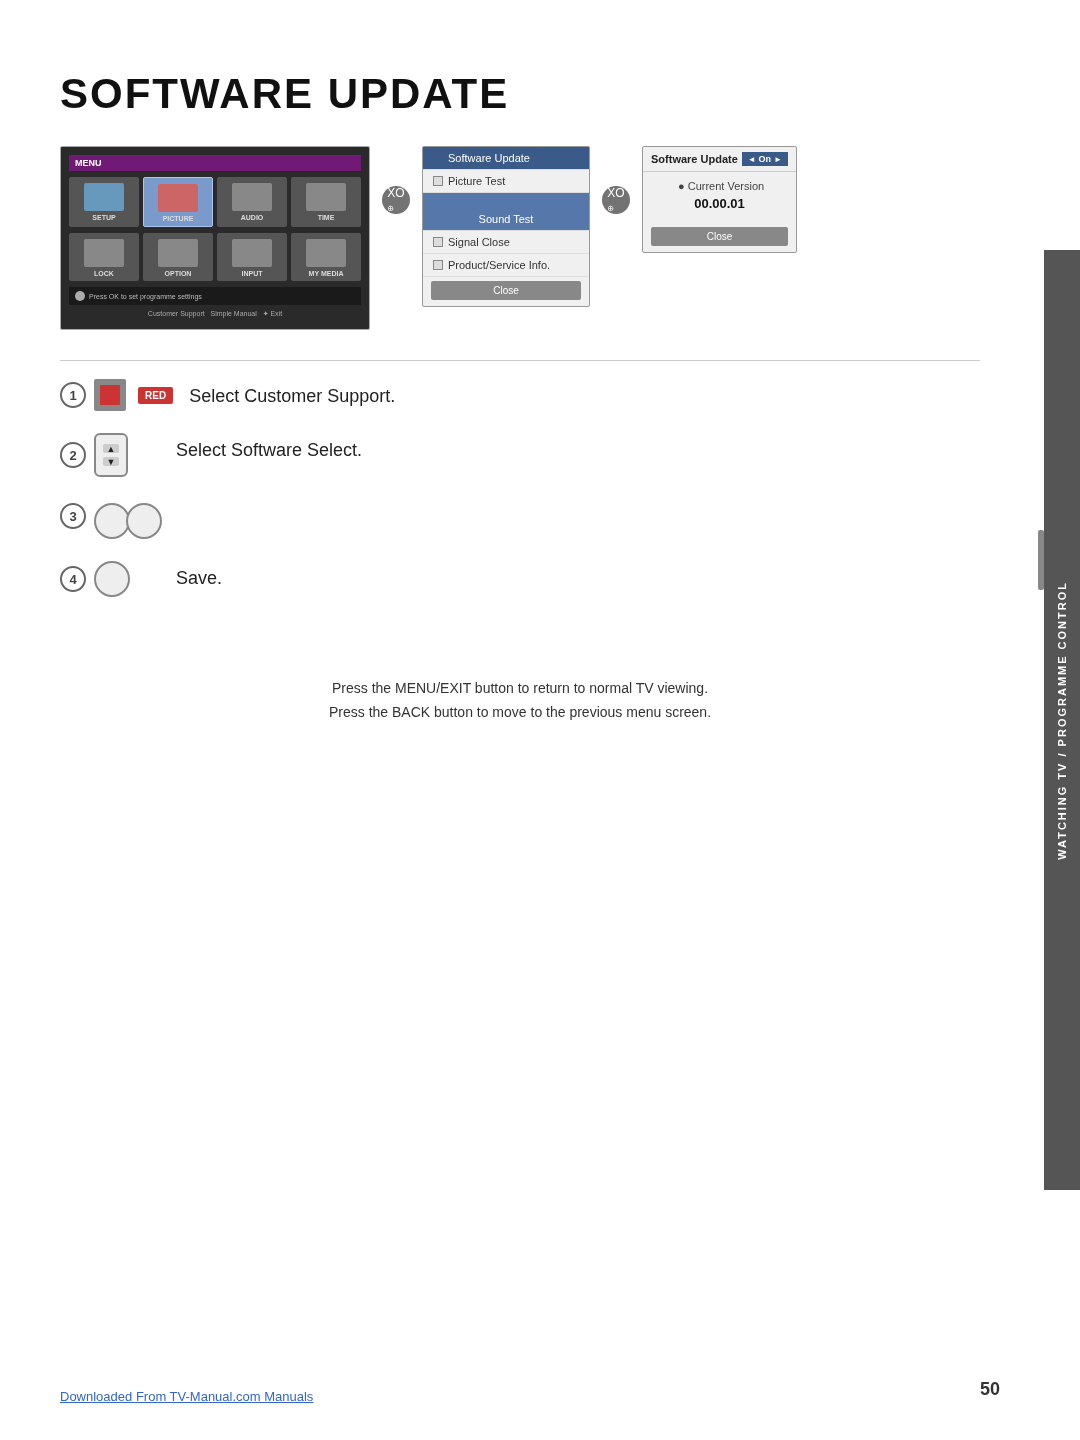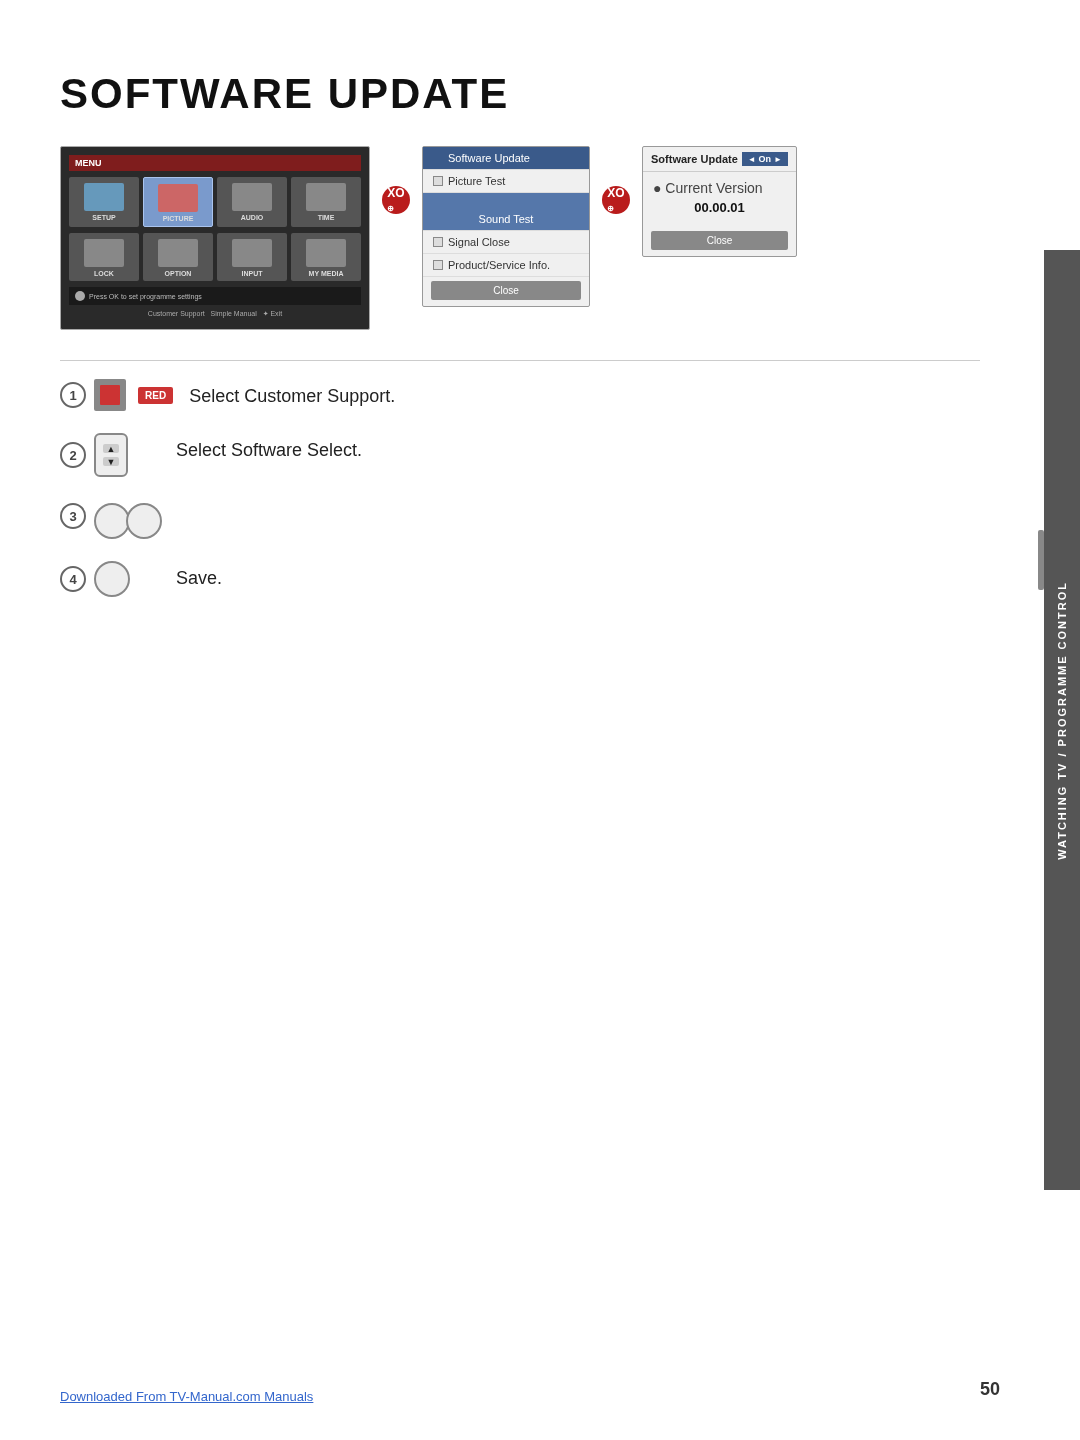--- a/index.html
+++ b/index.html
@@ -50,21 +50,21 @@
     .tv-menu-box {
       border: 1px solid #aaa;
       background: #2a2a2a;
       width: 310px;
       padding: 8px;
       border-radius: 2px;
       position: relative;
     }
 
     .tv-menu-top-bar {
-      background: #7f1d1d;
+      background: #701a75;
       color: #fff;
       font-size: 9px;
       padding: 3px 6px;
       margin-bottom: 6px;
       font-weight: bold;
     }
 
     .tv-menu-grid {
       display: grid;
       grid-template-columns: repeat(4, 1fr);
@@ -132,30 +132,30 @@
     }
 
     
     .arrow-connector {
       display: flex;
       align-items: center;
       padding-top: 40px;
     }
 
     .arrow-btn {
-      background: #b91c1c;
+      background: #737373;
       border-radius: 50%;
       width: 28px;
       height: 28px;
       display: flex;
       align-items: center;
       justify-content: center;
       color: white;
       font-size: 14px;
-      font-weight: bold;
+      font-weight: normal;
     }
 
     
     .menu-popup {
       border: 1px solid #999;
       background: #f0f0f0;
       width: 168px;
       padding: 0;
       border-radius: 2px;
     }
@@ -509,21 +509,21 @@
     <div class="settings-popup">
       <div class="settings-popup-header">
         <span>Software Update</span>
         <div class="settings-on-badge">
           <span style="font-size:8px;">◄</span>
           <span>On</span>
           <span style="font-size:8px;">►</span>
         </div>
       </div>
       <div class="settings-content">
-        <div style="font-size:14px;color:#444;">● Current Version</div>
+        <div style="font-size:11px;color:#444;margin-left:25px;">● Current Version</div>
         <div class="settings-version">00.00.01</div>
       </div>
       <div class="settings-close">Close</div>
     </div>
 
   </div>
 
   <hr class="divider">
 
   <div class="steps-section">
@@ -575,20 +575,24 @@
         <div class="step-num-circle">
           <span>4</span>
         </div>
         <div class="step-circle-lg"></div>
       </div>
       <div class="step-text">Save.</div>
     </div>
 
   </div>
 
+  <div class="bottom-note">
+    <div>Press the MENU/EXIT button to return to normal TV viewing.</div>
+    <div>Press the BACK button to move to the previous menu screen.</div>
+  </div>
 
 </div>
 
 <div class="side-label">
   <span class="side-label-text">WATCHING TV / PROGRAMME CONTROL</span>
 </div>
 
 <div class="accent-bar"></div>
 
 <div class="page-number">50</div>

